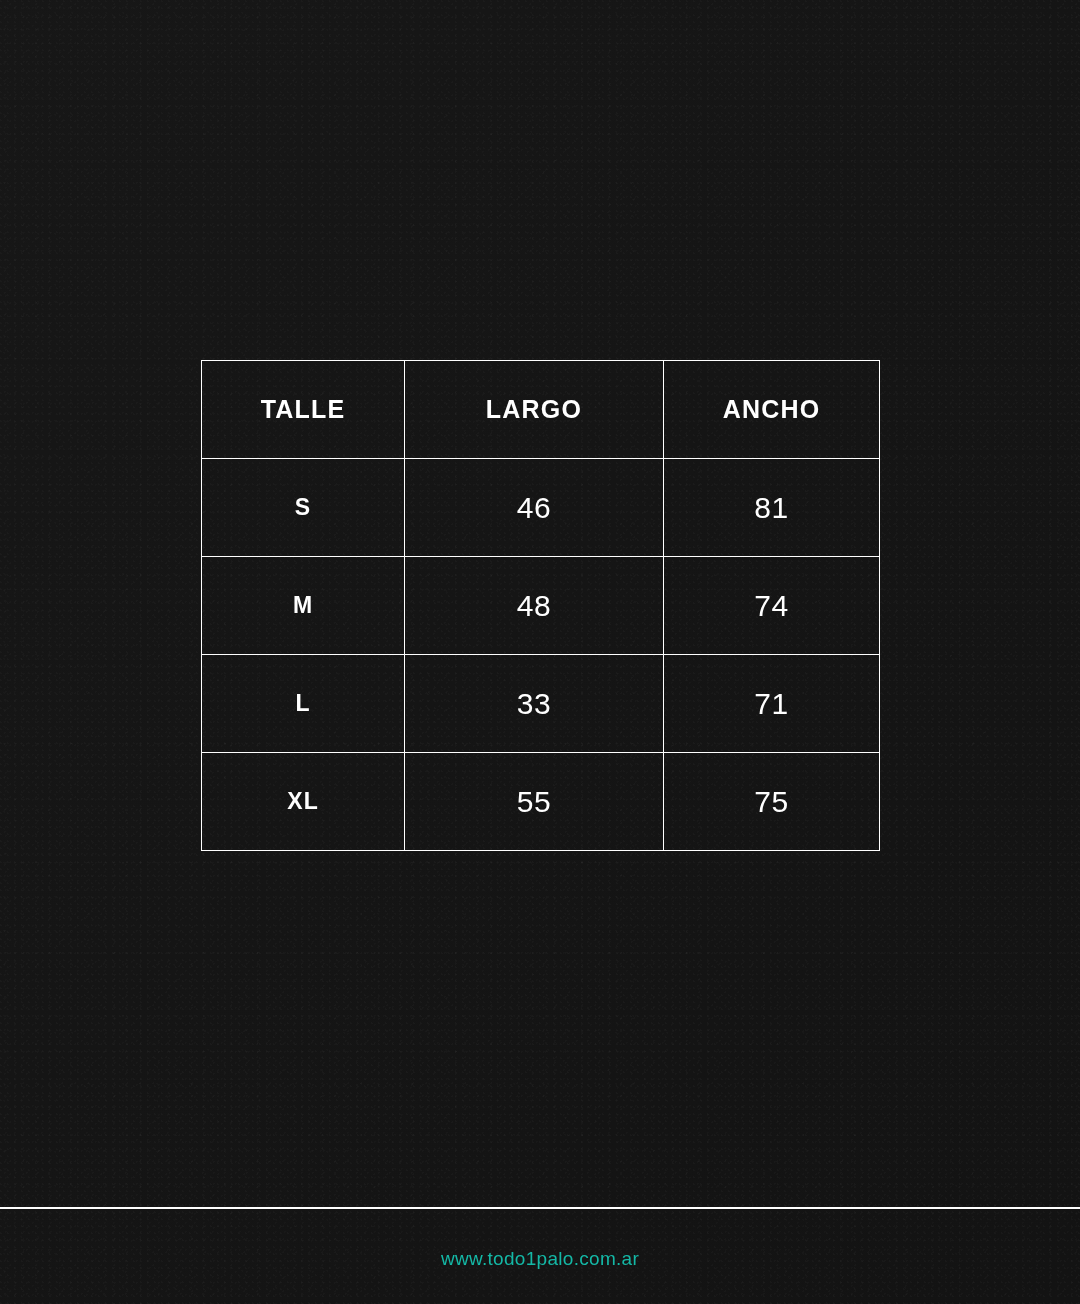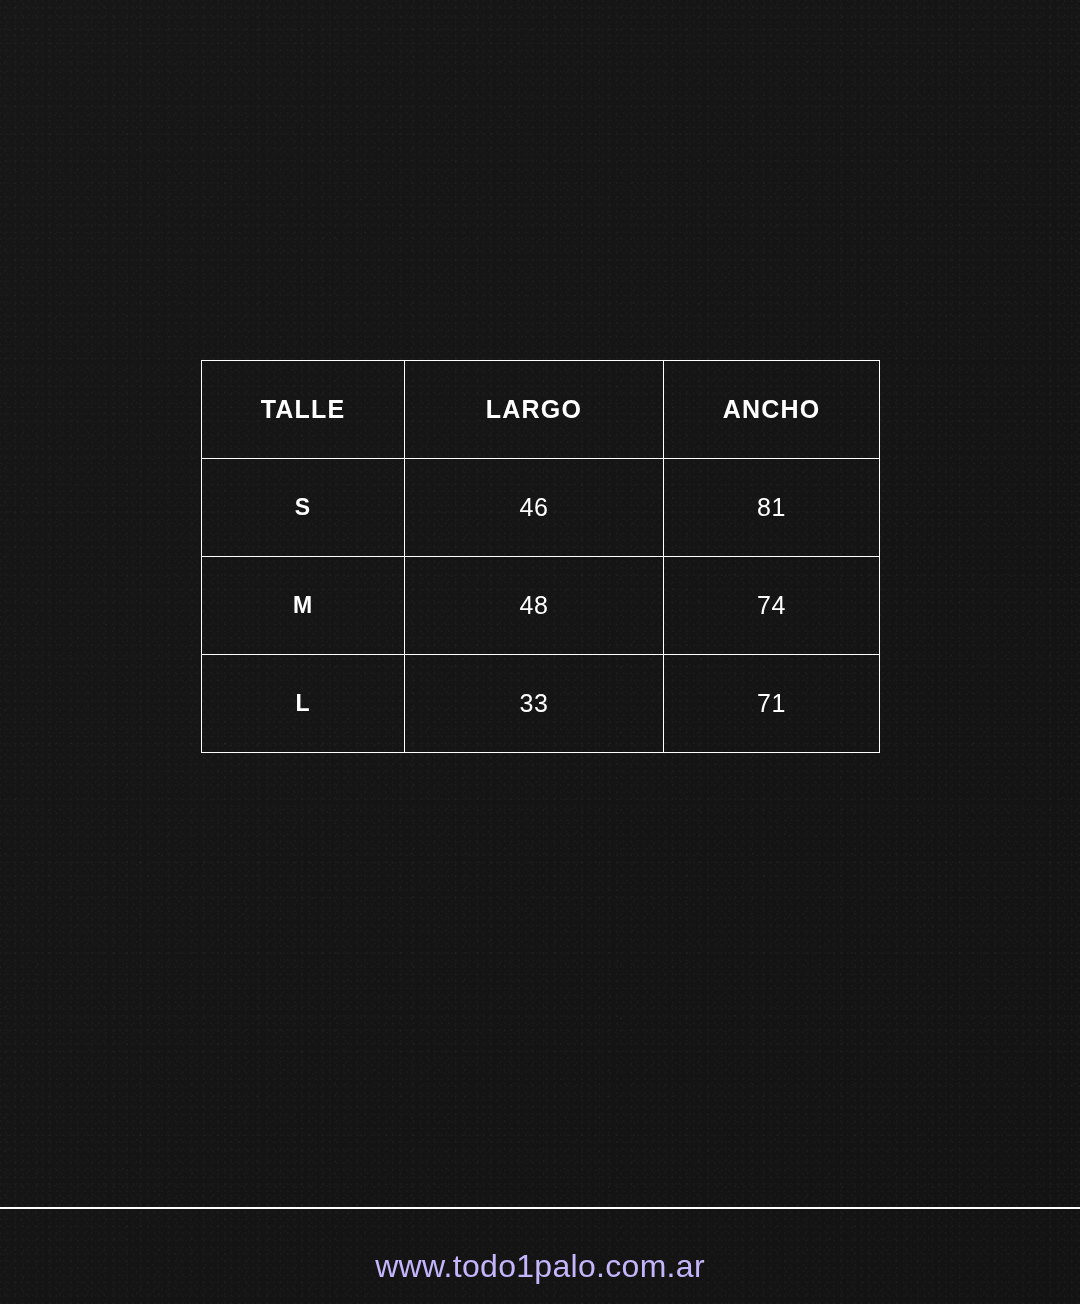--- a/index.html
+++ b/index.html
@@ -61,21 +61,21 @@
     font-size: 25px;
     font-weight: bold;
     letter-spacing: 1.2px;
   }
   td.size-cell {
     font-size: 23px;
     font-weight: bold;
     letter-spacing: 1px;
   }
   td.measure-cell {
-    font-size: 25px;
+    font-size: 30px;
     font-weight: normal;
     letter-spacing: 0.5px;
   }
   col.col-talle  { width: 203px; }
   col.col-ancho  { width: 259px; }
   col.col-largo  { width: 216px; }
 
   
   .footer-rule {
     position: absolute;
@@ -84,23 +84,23 @@
     top: 1207px;
     height: 1.6px;
     background: #ffffff;
   }
   .footer-url {
     position: absolute;
     left: 0;
     right: 0;
     top: 1248px;
     text-align: center;
-    font-size: 32px;
+    font-size: 19px;
     letter-spacing: 0.3px;
-    color: #c4b5fd;
+    color: #14b8a6;
   }
 </style>
 </head>
 <body>
 
 <div class="page"></div>
 
 <div class="content">
 
   <div class="size-table-wrap">
@@ -126,20 +126,25 @@
         <tr>
           <td class="size-cell">M</td>
           <td class="measure-cell">48</td>
           <td class="measure-cell">74</td>
         </tr>
         <tr>
           <td class="size-cell">L</td>
           <td class="measure-cell">33</td>
           <td class="measure-cell">71</td>
         </tr>
+        <tr>
+          <td class="size-cell">XL</td>
+          <td class="measure-cell">55</td>
+          <td class="measure-cell">75</td>
+        </tr>
       </tbody>
     </table>
   </div>
 
   <div class="footer-rule"></div>
   <div class="footer-url">www.todo1palo.com.ar</div>
 
 </div>
 
 </body></html>

